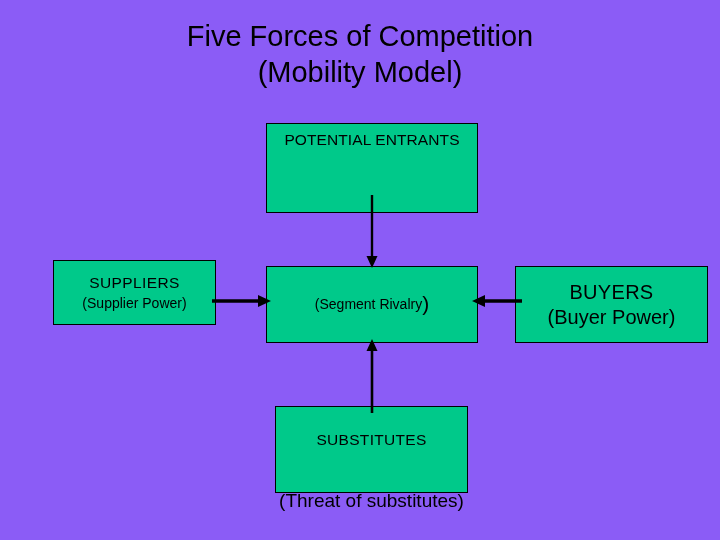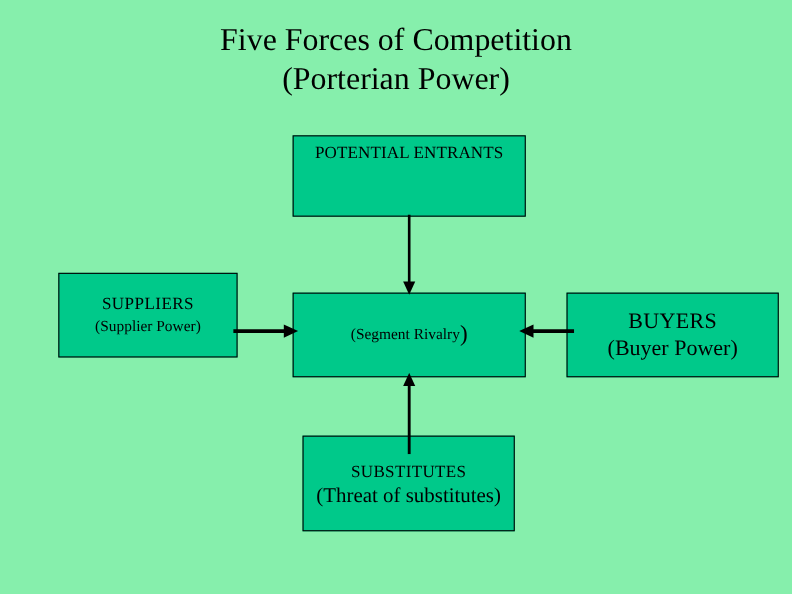--- a/index.html
+++ b/index.html
@@ -13,22 +13,21 @@
     background: #ffffff;
     font-family: "Liberation Sans", sans-serif;
     color: #000000;
     overflow: hidden;
   }
 
   #slide {
     position: relative;
     width: 720px;
     height: 540px;
-    background: #86efac;
-    font-family: Liberation Serif, serif;
+    background: #8b5cf6;
   }
 
   
   .title {
     position: absolute;
     left: 0;
     top: 18px;
     width: 720px;
     text-align: center;
     font-size: 29px;
@@ -56,41 +55,41 @@
   .fbox .ln {
     display: block;
     white-space: nowrap;
   }
 
   
   #box-entrants {
     left: 266px;
     top: 123px;
     width: 212px;
-    height: 74px;
+    height: 90px;
     justify-content: space-between;
     padding-top: 6px;
     gap: 33px;
   }
   #box-entrants .ln1 {
     font-size: 15.5px;
     line-height: 19px;
     letter-spacing: 0.1px;
   }
   #box-entrants .ln2 {
     font-size: 14px;
     line-height: 18px;
   }
 
   
   #box-suppliers {
     left: 53px;
-    top: 248px;
+    top: 260px;
     width: 163px;
-    height: 77px;
+    height: 65px;
   }
   #box-suppliers .ln1 {
     font-size: 15.5px;
     line-height: 21px;
     letter-spacing: 0.4px;
   }
   #box-suppliers .ln2 {
     font-size: 14px;
     line-height: 21px;
   }
@@ -133,25 +132,26 @@
     letter-spacing: 0.3px;
   }
   #box-buyers .ln2 {
     font-size: 20px;
     line-height: 25px;
   }
 
   
   #box-substitutes {
     left: 275px;
-    top: 396px;
+    top: 406px;
     width: 193px;
     height: 87px;
     justify-content: flex-start;
     padding-top: 22px;
+    gap: 40px;
   }
   #box-substitutes .ln1 {
     font-size: 15.5px;
     line-height: 21px;
     letter-spacing: 0.3px;
   }
   #box-substitutes .ln2 {
     font-size: 19px;
     line-height: 21px;
   }
@@ -166,21 +166,21 @@
   #conn-buyers-competitors   { left: 472px; top: 290px; width: 50px; height: 22px; }
   #conn-substitutes-competitors { left: 360px; top: 339px; width: 24px; height: 74px; }
 </style>
 </head>
 <body>
 
 <div id="slide">
 
   <div class="title">
     <span class="title-line">Five Forces of Competition</span>
-    <span class="title-line">(Porterian Power)</span>
+    <span class="title-line">(Mobility Model)</span>
   </div>
 
   <div class="fbox" id="box-entrants">
     <span class="ln ln1">POTENTIAL ENTRANTS</span>
   </div>
 
   <div class="fbox" id="box-suppliers">
     <span class="ln ln1">SUPPLIERS</span>
     <span class="ln ln2">(Supplier Power)</span>
   </div>

